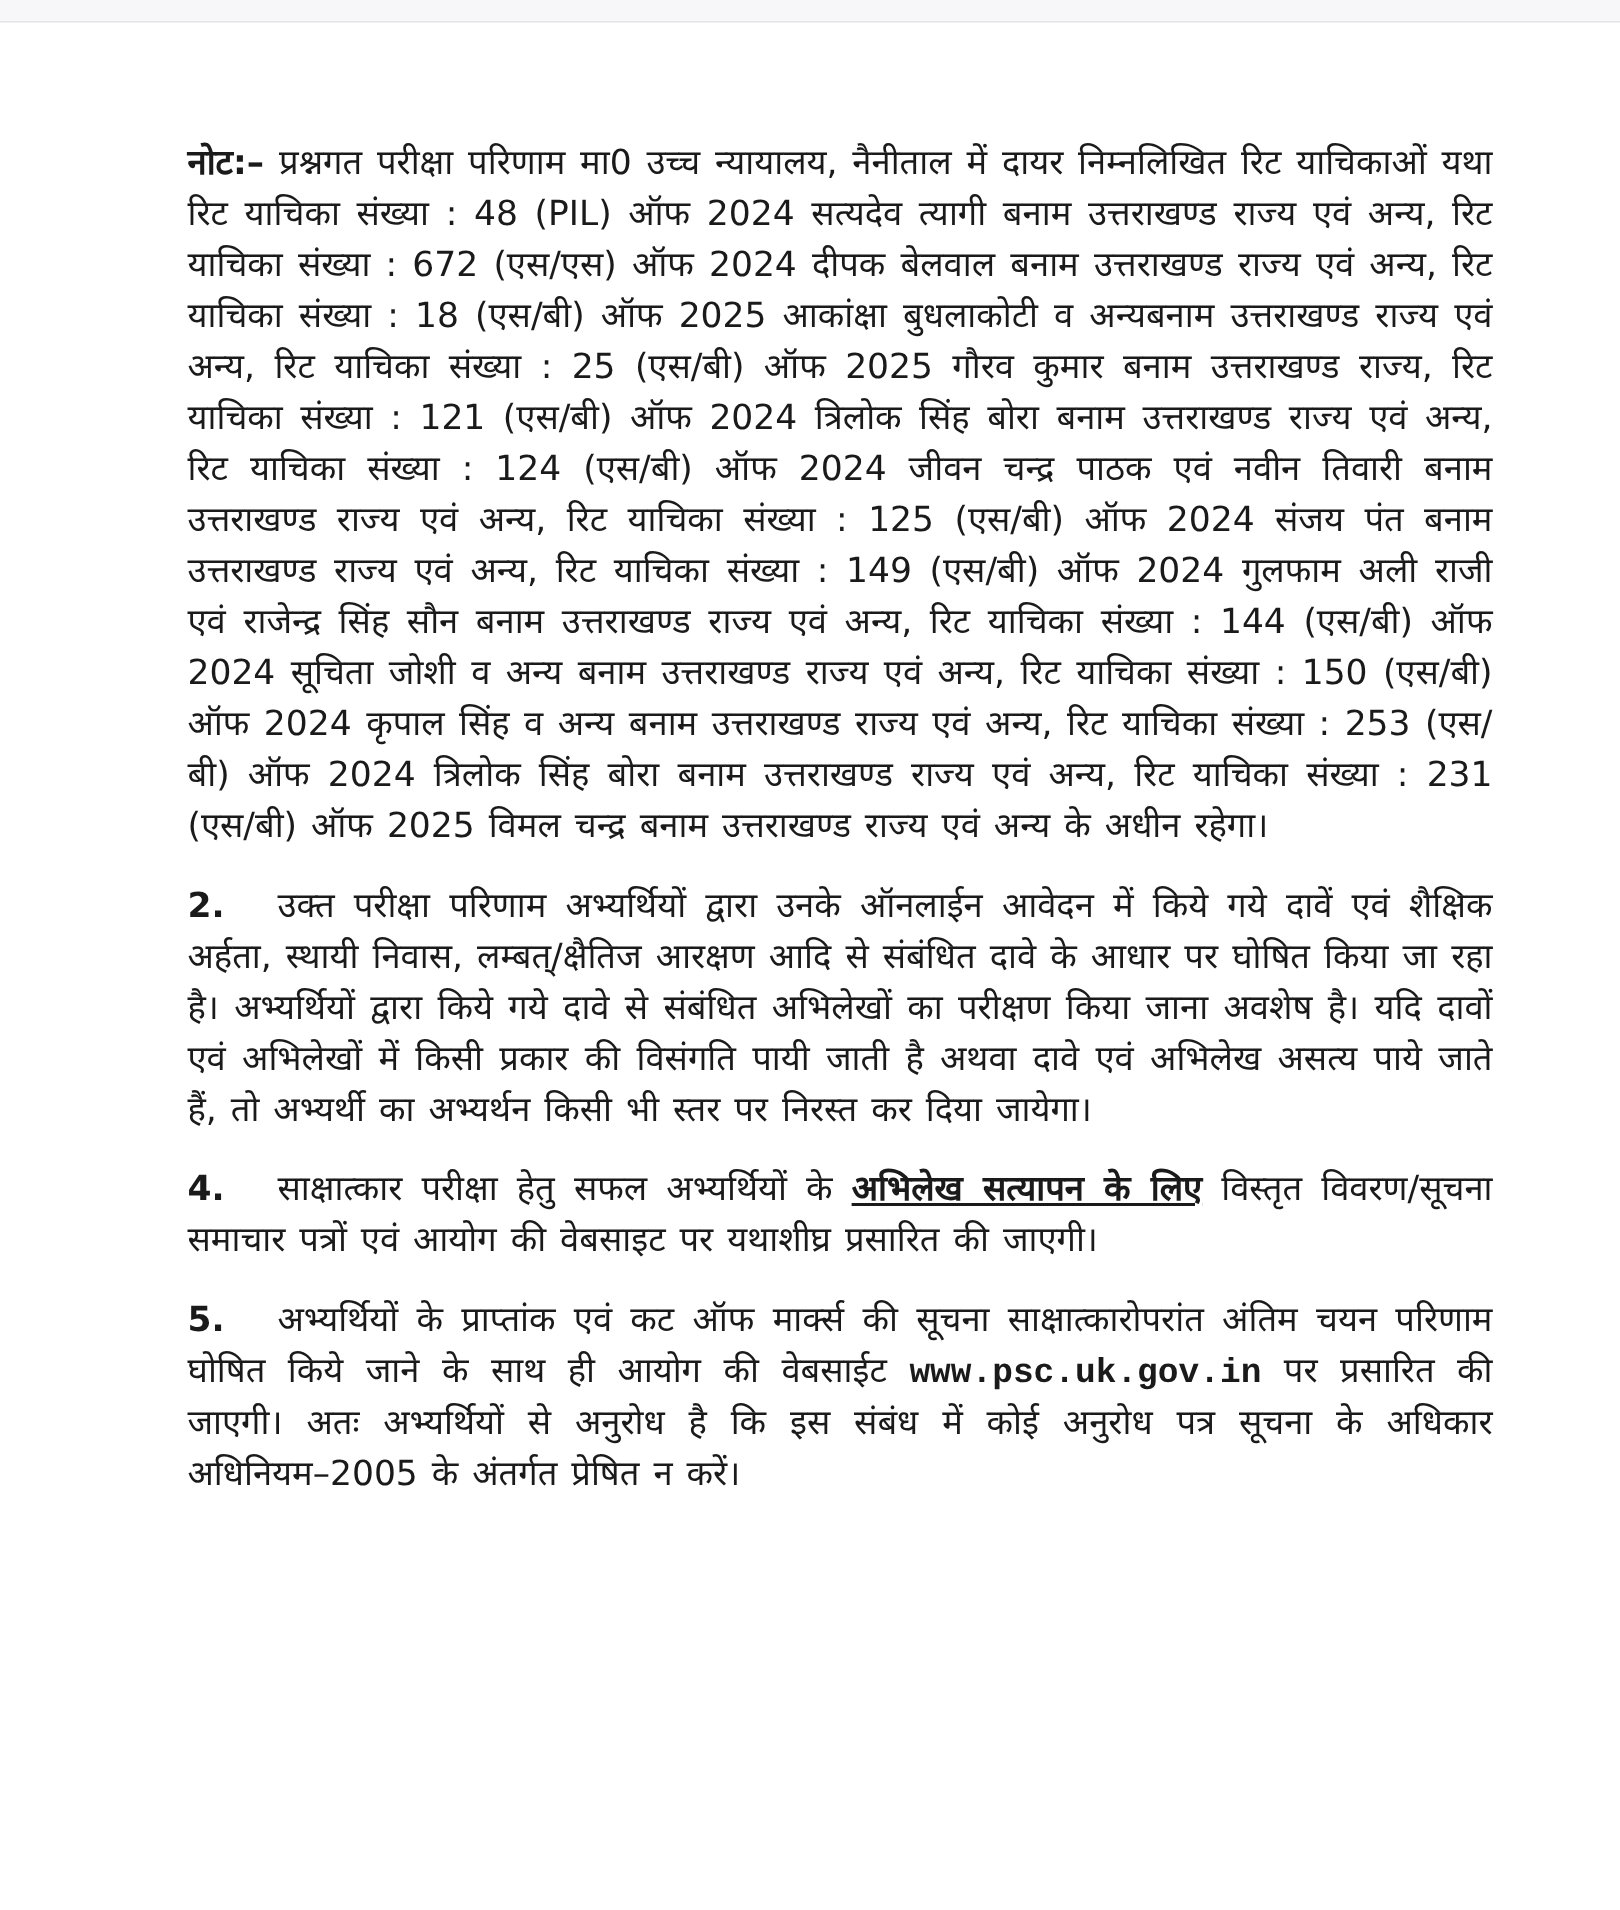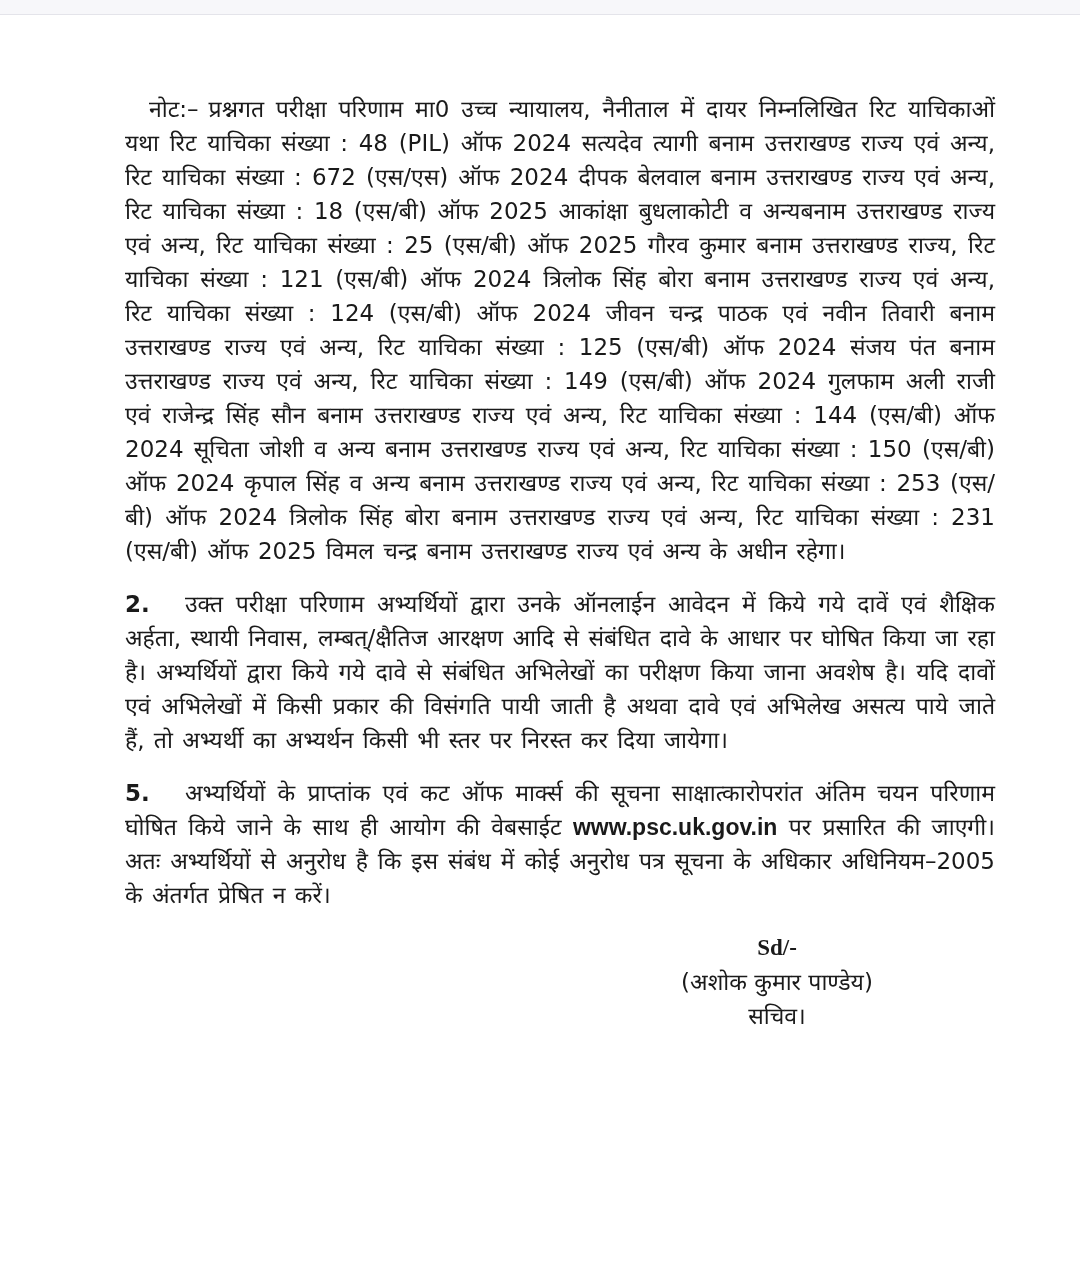--- a/index.html
+++ b/index.html
@@ -25,35 +25,34 @@
     padding: 77px 85px 0 125px;
   }
   .para {
     margin: 0 0 19px 0;
     font-size: 23px;
     line-height: 34px;
     text-align: justify;
     word-spacing: 2px;
   }
   .note-label {
-    font-weight: normal;
+    font-weight: bold;
     margin-right: 10px;
-    margin-left: 24px;
   }
   .num {
     font-weight: bold;
     display: inline-block;
     width: 60px;
   }
   .emphasis {
     font-weight: bold;
     text-decoration: underline;
   }
   .latin-serif {
-    font-family: Liberation Sans, sans-serif;
+    font-family: Liberation Mono, monospace;
     font-weight: bold;
     margin-top: 16px;
   }
   .signature {
     margin: 6px 98px 0 auto;
     width: 240px;
     text-align: center;
     font-size: 23px;
     line-height: 34px;
   }
@@ -76,24 +75,22 @@
 
   <p class="para">
     <span class="note-label">नोट:–</span><span>प्रश्नगत परीक्षा परिणाम मा0 उच्च न्यायालय, नैनीताल में दायर निम्नलिखित रिट याचिकाओं यथा रिट याचिका संख्या : 48 (PIL) ऑफ 2024 सत्यदेव त्यागी बनाम उत्तराखण्ड राज्य एवं अन्य, रिट याचिका संख्या : 672 (एस/एस) ऑफ 2024 दीपक बेलवाल बनाम उत्तराखण्ड राज्य एवं अन्य, रिट याचिका संख्या : 18 (एस/बी) ऑफ 2025 आकांक्षा बुधलाकोटी व अन्यबनाम उत्तराखण्ड राज्य एवं अन्य, रिट याचिका संख्या : 25 (एस/बी) ऑफ 2025 गौरव कुमार बनाम उत्तराखण्ड राज्य, रिट याचिका संख्या : 121 (एस/बी) ऑफ 2024 त्रिलोक सिंह बोरा बनाम उत्तराखण्ड राज्य एवं अन्य, रिट याचिका संख्या : 124 (एस/बी) ऑफ 2024 जीवन चन्द्र पाठक एवं नवीन तिवारी बनाम उत्तराखण्ड राज्य एवं अन्य, रिट याचिका संख्या : 125 (एस/बी) ऑफ 2024 संजय पंत बनाम उत्तराखण्ड राज्य एवं अन्य, रिट याचिका संख्या : 149 (एस/बी) ऑफ 2024 गुलफाम अली राजी एवं राजेन्द्र सिंह सौन बनाम उत्तराखण्ड राज्य एवं अन्य, रिट याचिका संख्या : 144 (एस/बी) ऑफ 2024 सूचिता जोशी व अन्य बनाम उत्तराखण्ड राज्य एवं अन्य, रिट याचिका संख्या : 150 (एस/बी) ऑफ 2024 कृपाल सिंह व अन्य बनाम उत्तराखण्ड राज्य एवं अन्य, रिट याचिका संख्या : 253 (एस/बी) ऑफ 2024 त्रिलोक सिंह बोरा बनाम उत्तराखण्ड राज्य एवं अन्य, रिट याचिका संख्या : 231 (एस/बी) ऑफ 2025 विमल चन्द्र बनाम उत्तराखण्ड राज्य एवं अन्य के अधीन रहेगा।</span>
   </p>
 
   <p class="para">
     <span class="num">2.</span><span>उक्त परीक्षा परिणाम अभ्यर्थियों द्वारा उनके ऑनलाईन आवेदन में किये गये दावें एवं शैक्षिक अर्हता, स्थायी निवास, लम्बत्/क्षैतिज आरक्षण आदि से संबंधित दावे के आधार पर घोषित किया जा रहा है। अभ्यर्थियों द्वारा किये गये दावे से संबंधित अभिलेखों का परीक्षण किया जाना अवशेष है। यदि दावों एवं अभिलेखों में किसी प्रकार की विसंगति पायी जाती है अथवा दावे एवं अभिलेख असत्य पाये जाते हैं, तो अभ्यर्थी का अभ्यर्थन किसी भी स्तर पर निरस्त कर दिया जायेगा।</span>
   </p>
 
 
+  <p class="para">
+    <span class="num">4.</span><span>साक्षात्कार परीक्षा हेतु सफल अभ्यर्थियों के </span><span class="emphasis">अभिलेख सत्यापन के लिए</span><span> विस्तृत विवरण/सूचना समाचार पत्रों एवं आयोग की वेबसाइट पर यथाशीघ्र प्रसारित की जाएगी।</span>
+  </p>
 
   <p class="para">
     <span class="num">5.</span><span>अभ्यर्थियों के प्राप्तांक एवं कट ऑफ मार्क्स की सूचना साक्षात्कारोपरांत अंतिम चयन परिणाम घोषित किये जाने के साथ ही आयोग की वेबसाईट </span><span class="latin-serif">www.psc.uk.gov.in</span><span> पर प्रसारित की जाएगी। अतः अभ्यर्थियों से अनुरोध है कि इस संबंध में कोई अनुरोध पत्र सूचना के अधिकार अधिनियम–2005 के अंतर्गत प्रेषित न करें।</span>
   </p>
 
-  <div class="signature">
-    <span class="sd">Sd/-</span>
-    <span class="name">(अशोक कुमार पाण्डेय)</span>
-    <span class="title">सचिव।</span>
-  </div>
 
 </div>
 
 </body></html>

